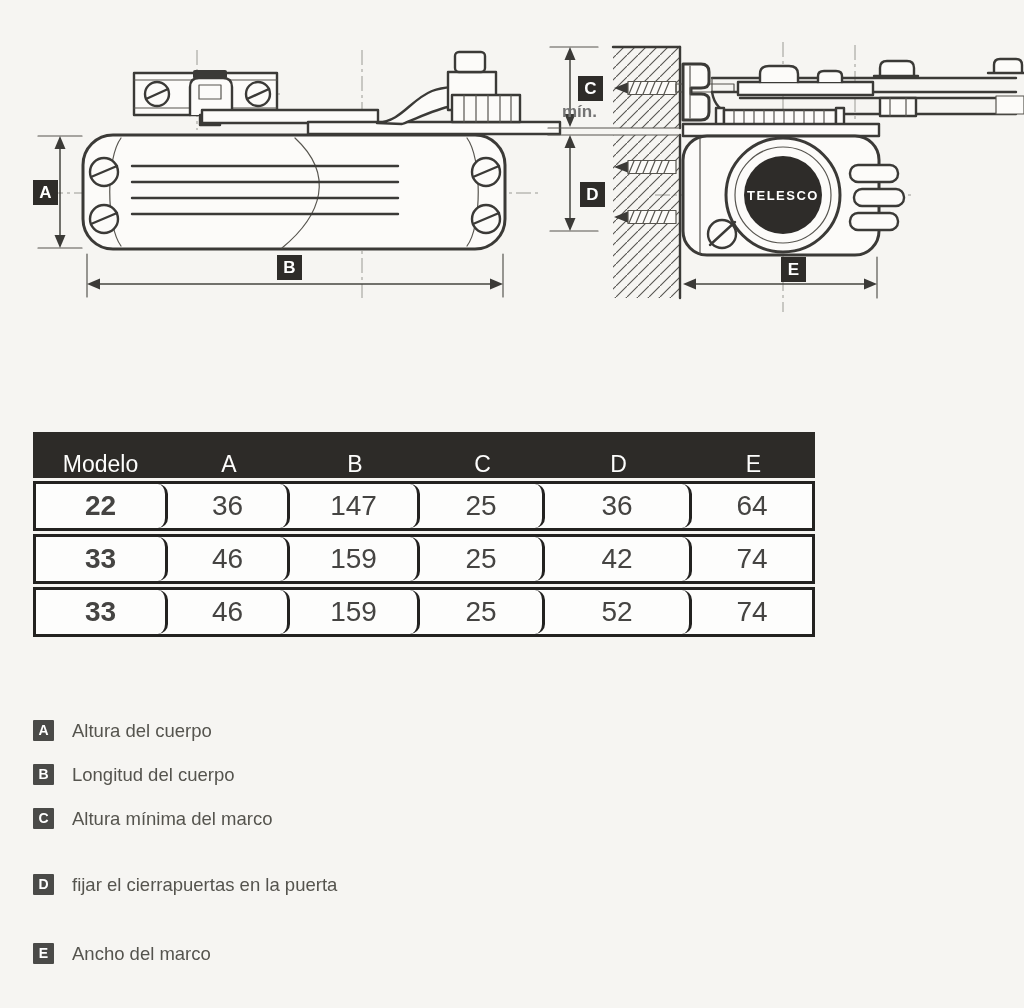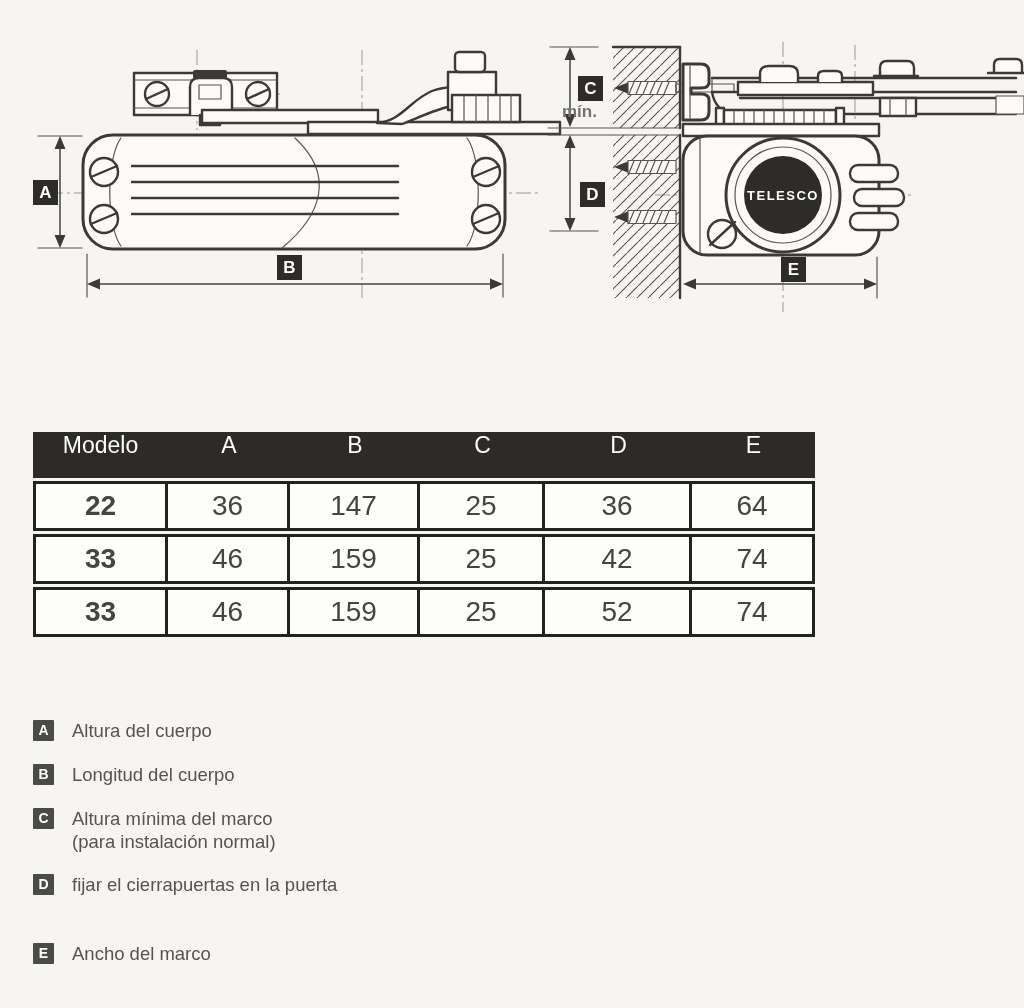--- a/index.html
+++ b/index.html
@@ -21,25 +21,25 @@
   
   .dimlabel { position:absolute; width:25px; height:25px; background:#2e2c29; color:#fff;
               font:700 17px/25px "Liberation Sans", sans-serif; text-align:center; }
   .min-text { position:absolute; left:562px; top:102px; width:52px; font-size:17px; color:#737373;font-weight:bold; }
 
   
   .title { position:absolute; left:33px; top:393px; font-size:22.5px; font-weight:700; color:#1d1c1a; letter-spacing:.2px; }
 
   
   .mtable { position:absolute; left:33px; top:432px; width:782px; }
-  .thead { display:flex; height:46px; background:#2d2b28; align-items:flex-start; }
+  .thead { display:flex; height:46px; background:#2d2b28; align-items:flex-end; }
   .thead .hc { color:#fdfdfc; font-size:23px; text-align:center; }
   .trow { display:flex; height:50px; margin-top:3px; border:3px solid #232220; background:#fdfdfc; }
   .trow .tc { display:flex; align-items:center; justify-content:center; font-size:28px; color:#454442;
-              border-right:3px solid #232220; height:100%; }
+              border-right:3px solid #232220; height:100%;border-radius:10px; }
   .trow .tc:last-child { border-right:none; }
   .c0 { width:135px; } .c1 { width:122px; } .c2 { width:130px; }
   .c3 { width:125px; } .c4 { width:147px; } .c5 { width:123px; }
   .trow .c0 { width:132px; } .trow .c1 { width:122px; } .trow .c2 { width:130px; }
   .trow .c3 { width:125px; } .trow .c4 { width:147px; } .trow .c5 { width:120px; }
   .model { font-weight:700; color:#c83a50; }
 
   
   .legend-item { position:absolute; left:33px; }
   .lbadge { position:absolute; left:0; top:0; width:21px; height:21px; background:#4a4a48; color:#fff;
@@ -315,21 +315,20 @@
       <span class="lbadge">B</span>
       <div class="ltext">
           <div>Longitud del cuerpo</div>
           <div></div>
         </div>
     </div>
     <div class="legend-item" style="top:808px;">
       <span class="lbadge">C</span>
       <div class="ltext">
           <div>Altura mínima del marco</div>
-          <div>(para instalación normal)</div>
         </div>
     </div>
     <div class="legend-item" style="top:874px;">
       <span class="lbadge">D</span>
       <div class="ltext">
           <div>fijar el cierrapuertas en la puerta</div>
         </div>
     </div>
     <div class="legend-item" style="top:943px;">
       <span class="lbadge">E</span>

